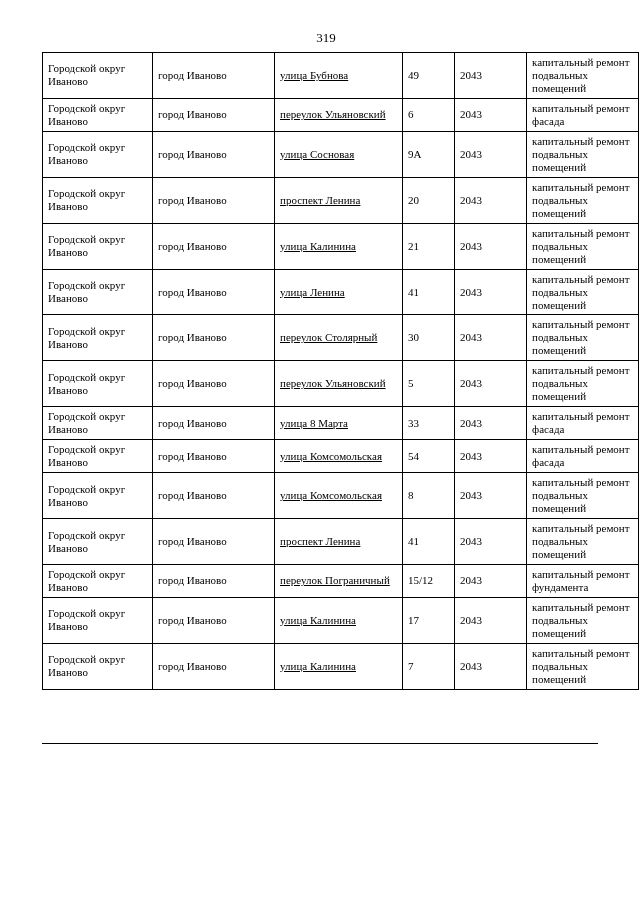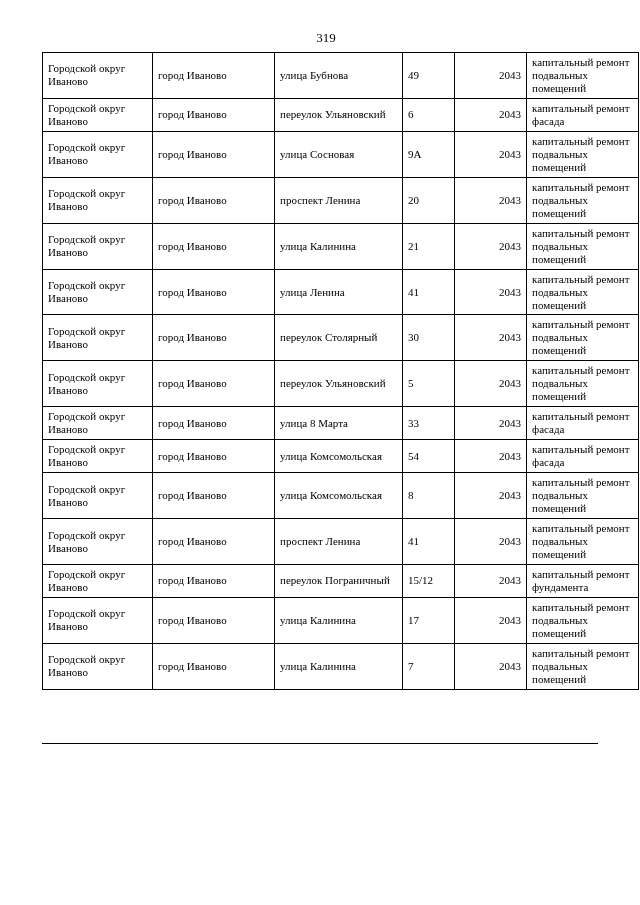--- a/index.html
+++ b/index.html
@@ -37,23 +37,23 @@
   table.doc-table td {
     border: 1px solid #000000;
     font-size: 11px;
     line-height: 1.18;
     padding: 3px 5px;
     vertical-align: middle;
     overflow: hidden;
   }
   td.c-municipality { width: 110px; }
   td.c-city         { width: 122px; }
-  td.c-street       { width: 128px; }
+  td.c-street       { width: 128px; text-decoration: underline; }
   td.c-house        { width: 52px;  text-align: left; }
-  td.c-year         { width: 72px;  text-align: right; }
+  td.c-year         { width: 72px;  text-align: left; }
   td.c-work         { width: 112px; padding-right: 30px; }
   .continuation-line {
     margin-top: 53px;
     width: 556px;
     border-top: 1.5px solid #000000;
     height: 0;
   }
 </style>
 </head>
 <body>

